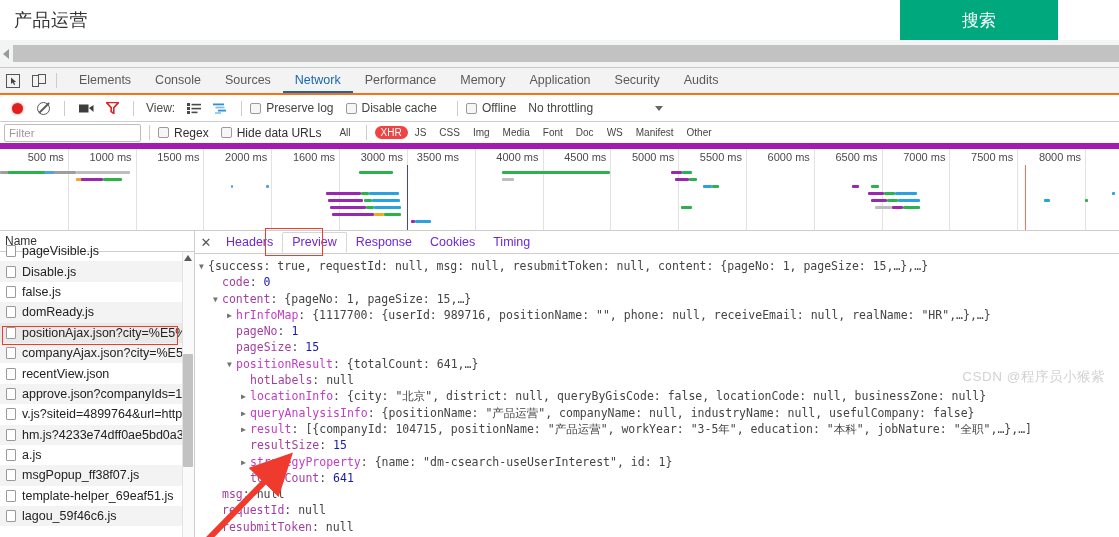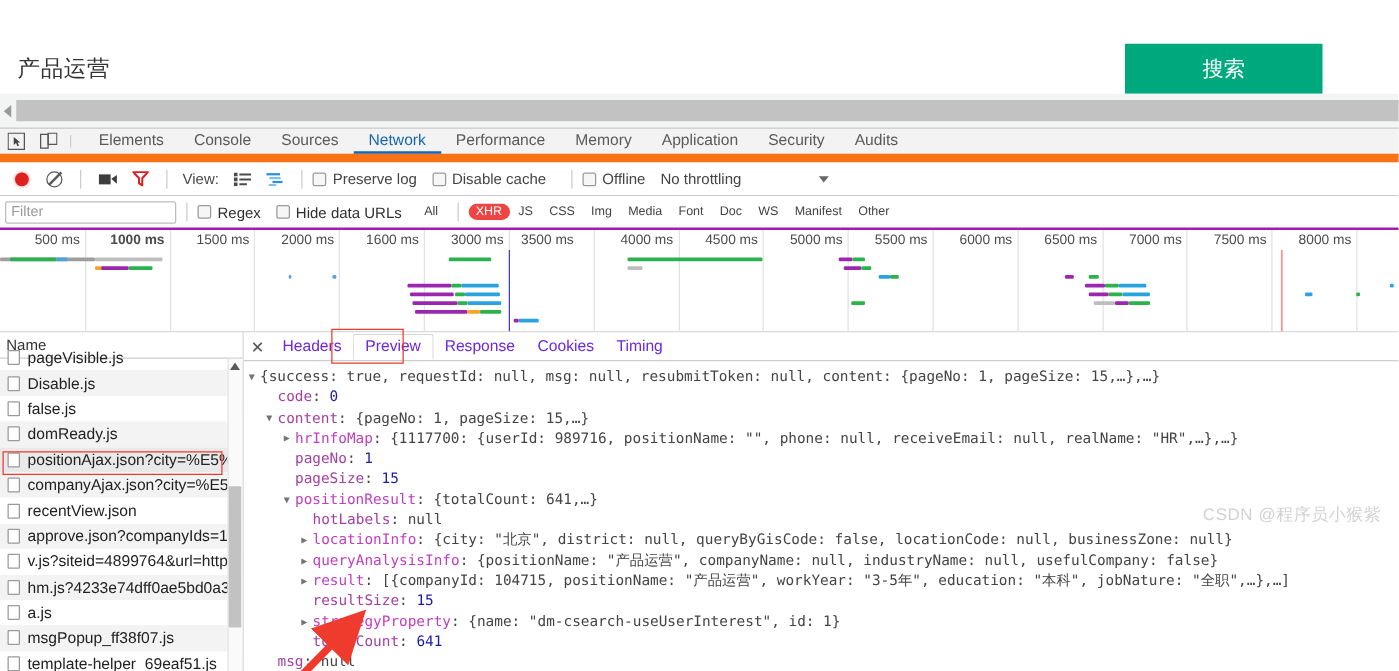--- a/index.html
+++ b/index.html
@@ -4,21 +4,21 @@
 <title>DevTools Network Preview</title>
 <style>
   * { box-sizing: border-box; }
   html, body { margin:0; padding:0; }
   body {
     width:1119px; height:537px; overflow:hidden;
     font-family:"Liberation Sans", sans-serif;
     background:#fff; color:#303030;
     -webkit-font-smoothing: antialiased;
   }
-  .screen { position:relative; width:1119px; height:398px;margin-top:35px; }
+  .screen { position:relative; width:1119px; height:398px; }
 
   
   .site-header { position:relative; height:40px; background:#fff; }
   .site-search-term {
     position:absolute; left:14px; top:8px;
     font-size:18px; color:#333; letter-spacing:.5px;
   }
   .site-search-btn {
     position:absolute; right:61px; top:0; width:158px; height:40px;
     background:#00a87e; color:#fff; font-size:17px;
@@ -33,21 +33,21 @@
     position:absolute; left:3px; top:9px;
     width:0; height:0; border-top:5px solid transparent;
     border-bottom:5px solid transparent; border-right:6px solid #9a9a9a;
   }
   .site-scroll-thumb {
     position:absolute; left:13px; top:5px; right:0; height:17px;
     background:#c2c2c2;
   }
   .dt-tabbar {
     height:27px; display:flex; align-items:stretch;
-    border-bottom:7px solid #f97316; background:#f3f3f3;
+    border-bottom:2px solid #f97316; background:#f3f3f3;
   }
   .dt-iconbtn {
     width:26px; display:flex; align-items:center; justify-content:center;
     cursor:pointer;
   }
   .dt-sep { width:1px; background:#cdcdcd; margin:5px 4px; }
   .dt-tabs { display:flex; align-items:stretch; margin-left:6px; }
   .dt-tab {
     padding:0 12px; display:flex; align-items:center;
     font-size:12.5px; color:#5a5a5a; cursor:pointer;
@@ -79,21 +79,21 @@
     width:11px; height:11px; border:1px solid #9a9a9a; background:#f6f6f6;
     border-radius:2px; display:inline-block; cursor:pointer;
   }
   .tb-item { display:flex; align-items:center; gap:5px; margin-right:12px; cursor:pointer; }
   .vsep { width:1px; height:15px; background:#ccc; margin:0 8px; }
   .throttle-sel { display:flex; align-items:center; gap:6px; cursor:pointer; }
   .caret-dn { width:0;height:0;border-left:4px solid transparent;border-right:4px solid transparent;border-top:5px solid #666; }
 
   .dt-filterbar {
     height:27px; display:flex; align-items:center;
-    border-bottom:2px solid #a21caf; background:#fff;
+    border-bottom:6px solid #a21caf; background:#fff;
     font-size:12px; padding-left:4px;
   }
   .filter-input {
     width:137px; height:18px; border:1px solid #bdbdbd; border-radius:2px;
     font-size:11.5px; padding:0 4px; color:#333; outline:none;
     font-family:"Liberation Sans", sans-serif;
   }
   .filter-input::placeholder { color:#9a9a9a; }
   .ftype { padding:1px 6px; border-radius:9px; font-size:10px; color:#444; cursor:pointer; margin-right:1px;}
   .ftype.active { background:#ef4444; color:#fff; }
@@ -306,21 +306,21 @@
     <div class="ftype">Doc</div>
     <div class="ftype">WS</div>
     <div class="ftype">Manifest</div>
     <div class="ftype">Other</div>
   </div>
 
   <div class="overview" id="overview">
       <div class="ruler-tick" style="left: 67.8182px;"></div>
       <div class="ruler-label" style="left: 63.8182px;">500 ms</div>
       <div class="ruler-tick" style="left: 135.636px;"></div>
-      <div class="ruler-label" style="left: 131.636px; font-weight: bold;">1000 ms</div>
+      <div class="ruler-label" style="left: 131.636px;">1000 ms</div>
       <div class="ruler-tick" style="left: 203.455px;"></div>
       <div class="ruler-label" style="left: 199.455px;">1500 ms</div>
       <div class="ruler-tick" style="left: 271.273px;"></div>
       <div class="ruler-label" style="left: 267.273px;">2000 ms</div>
       <div class="ruler-tick" style="left: 339.091px;"></div>
       <div class="ruler-label" style="left: 335.091px;">1600 ms</div>
       <div class="ruler-tick" style="left: 406.909px;"></div>
       <div class="ruler-label" style="left: 402.909px;">3000 ms</div>
       <div class="ruler-tick" style="left: 474.727px;"></div>
       <div class="ruler-label" style="left: 459px;">3500 ms</div>

